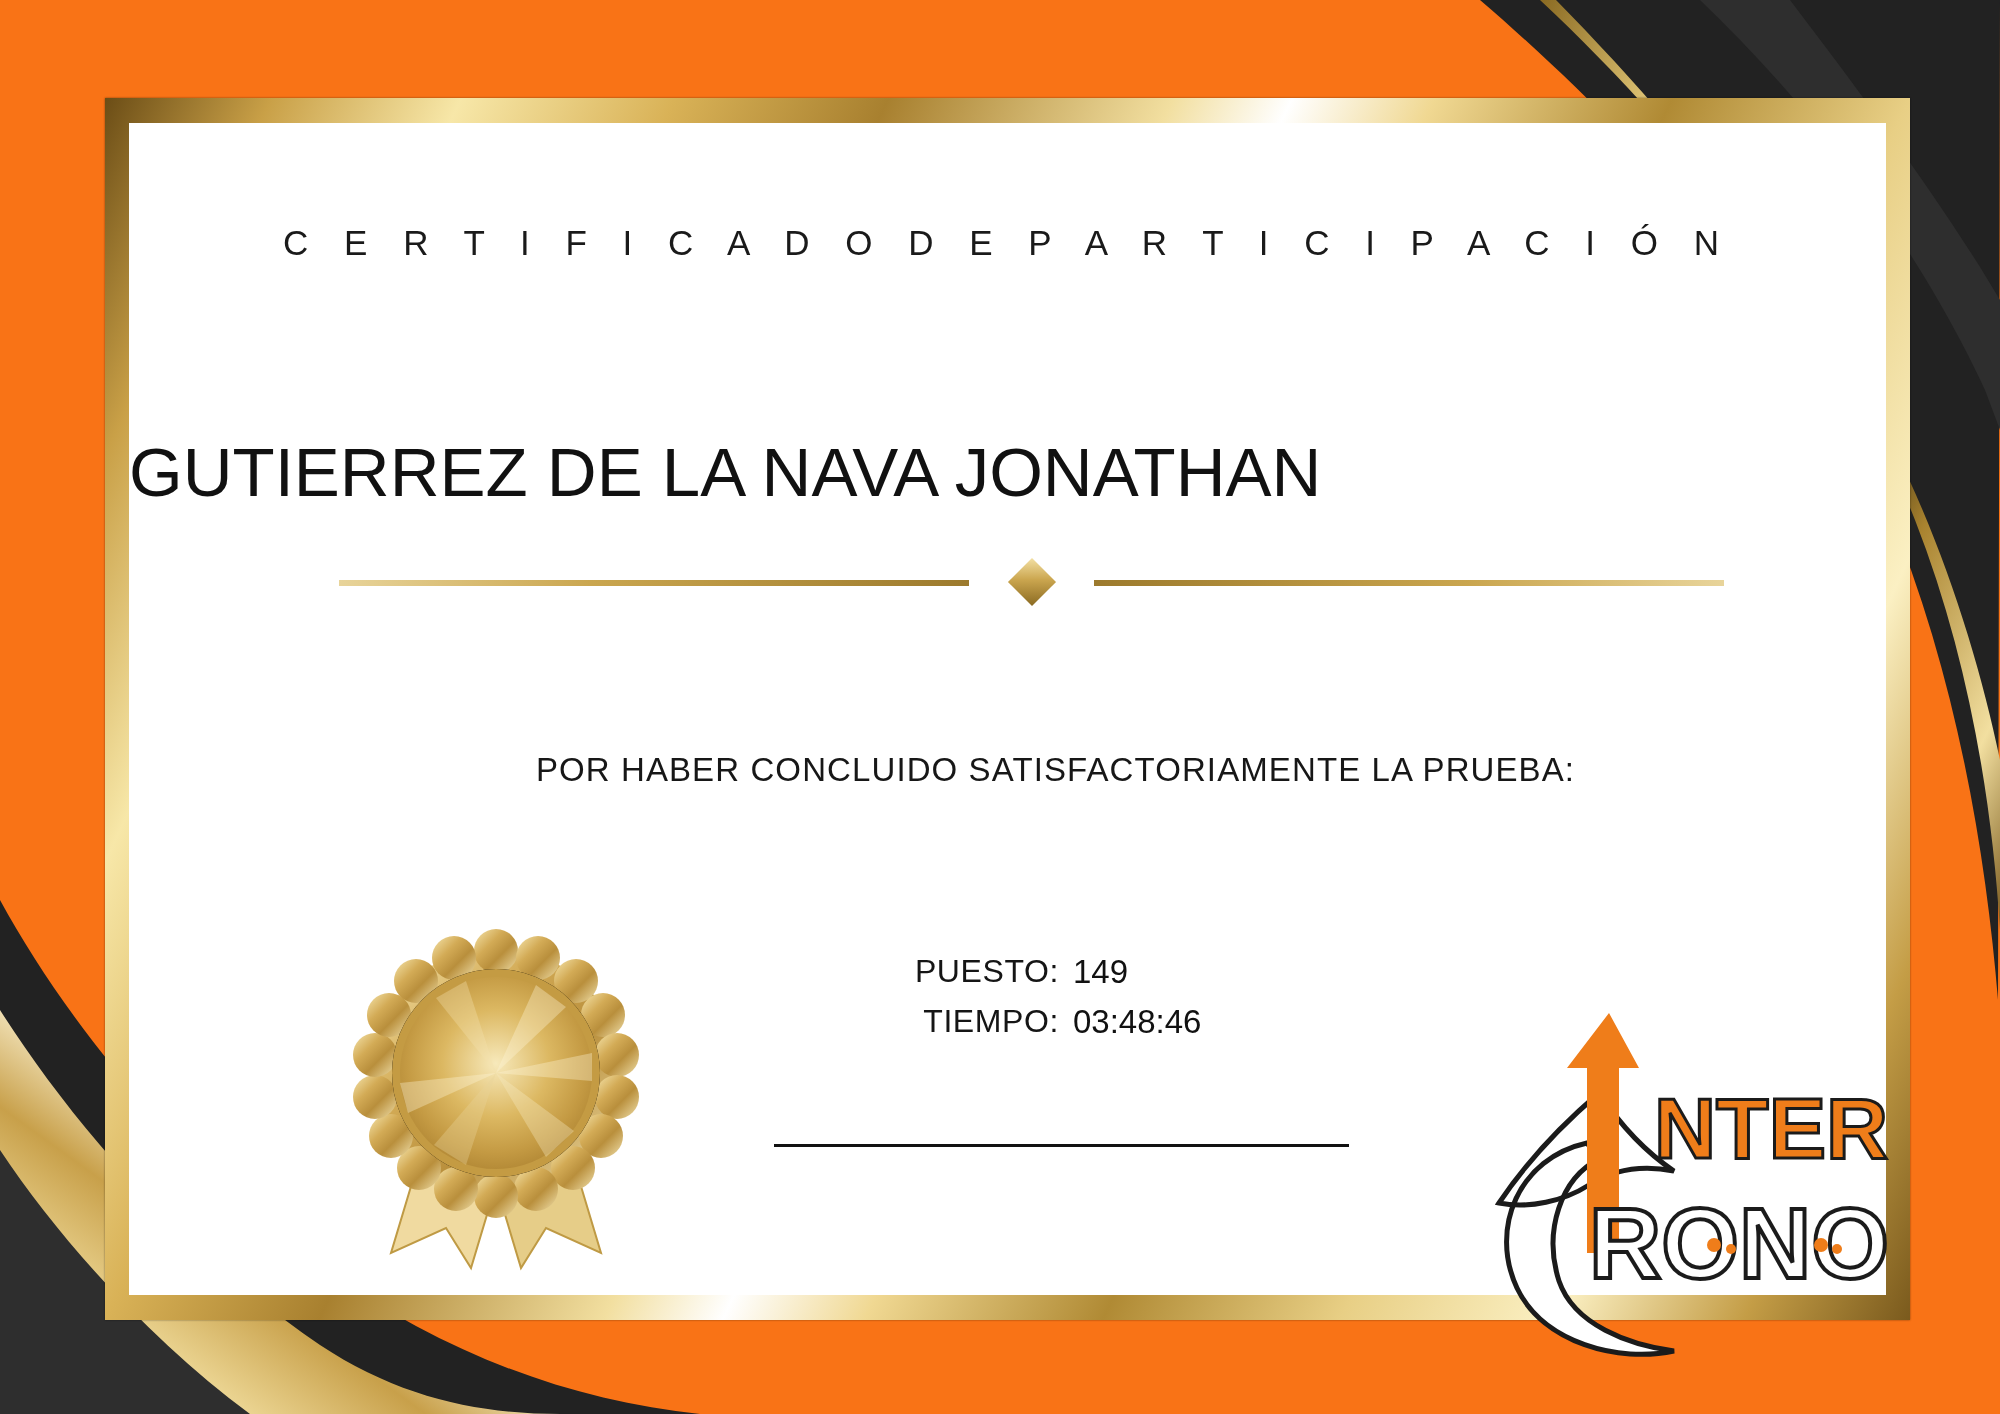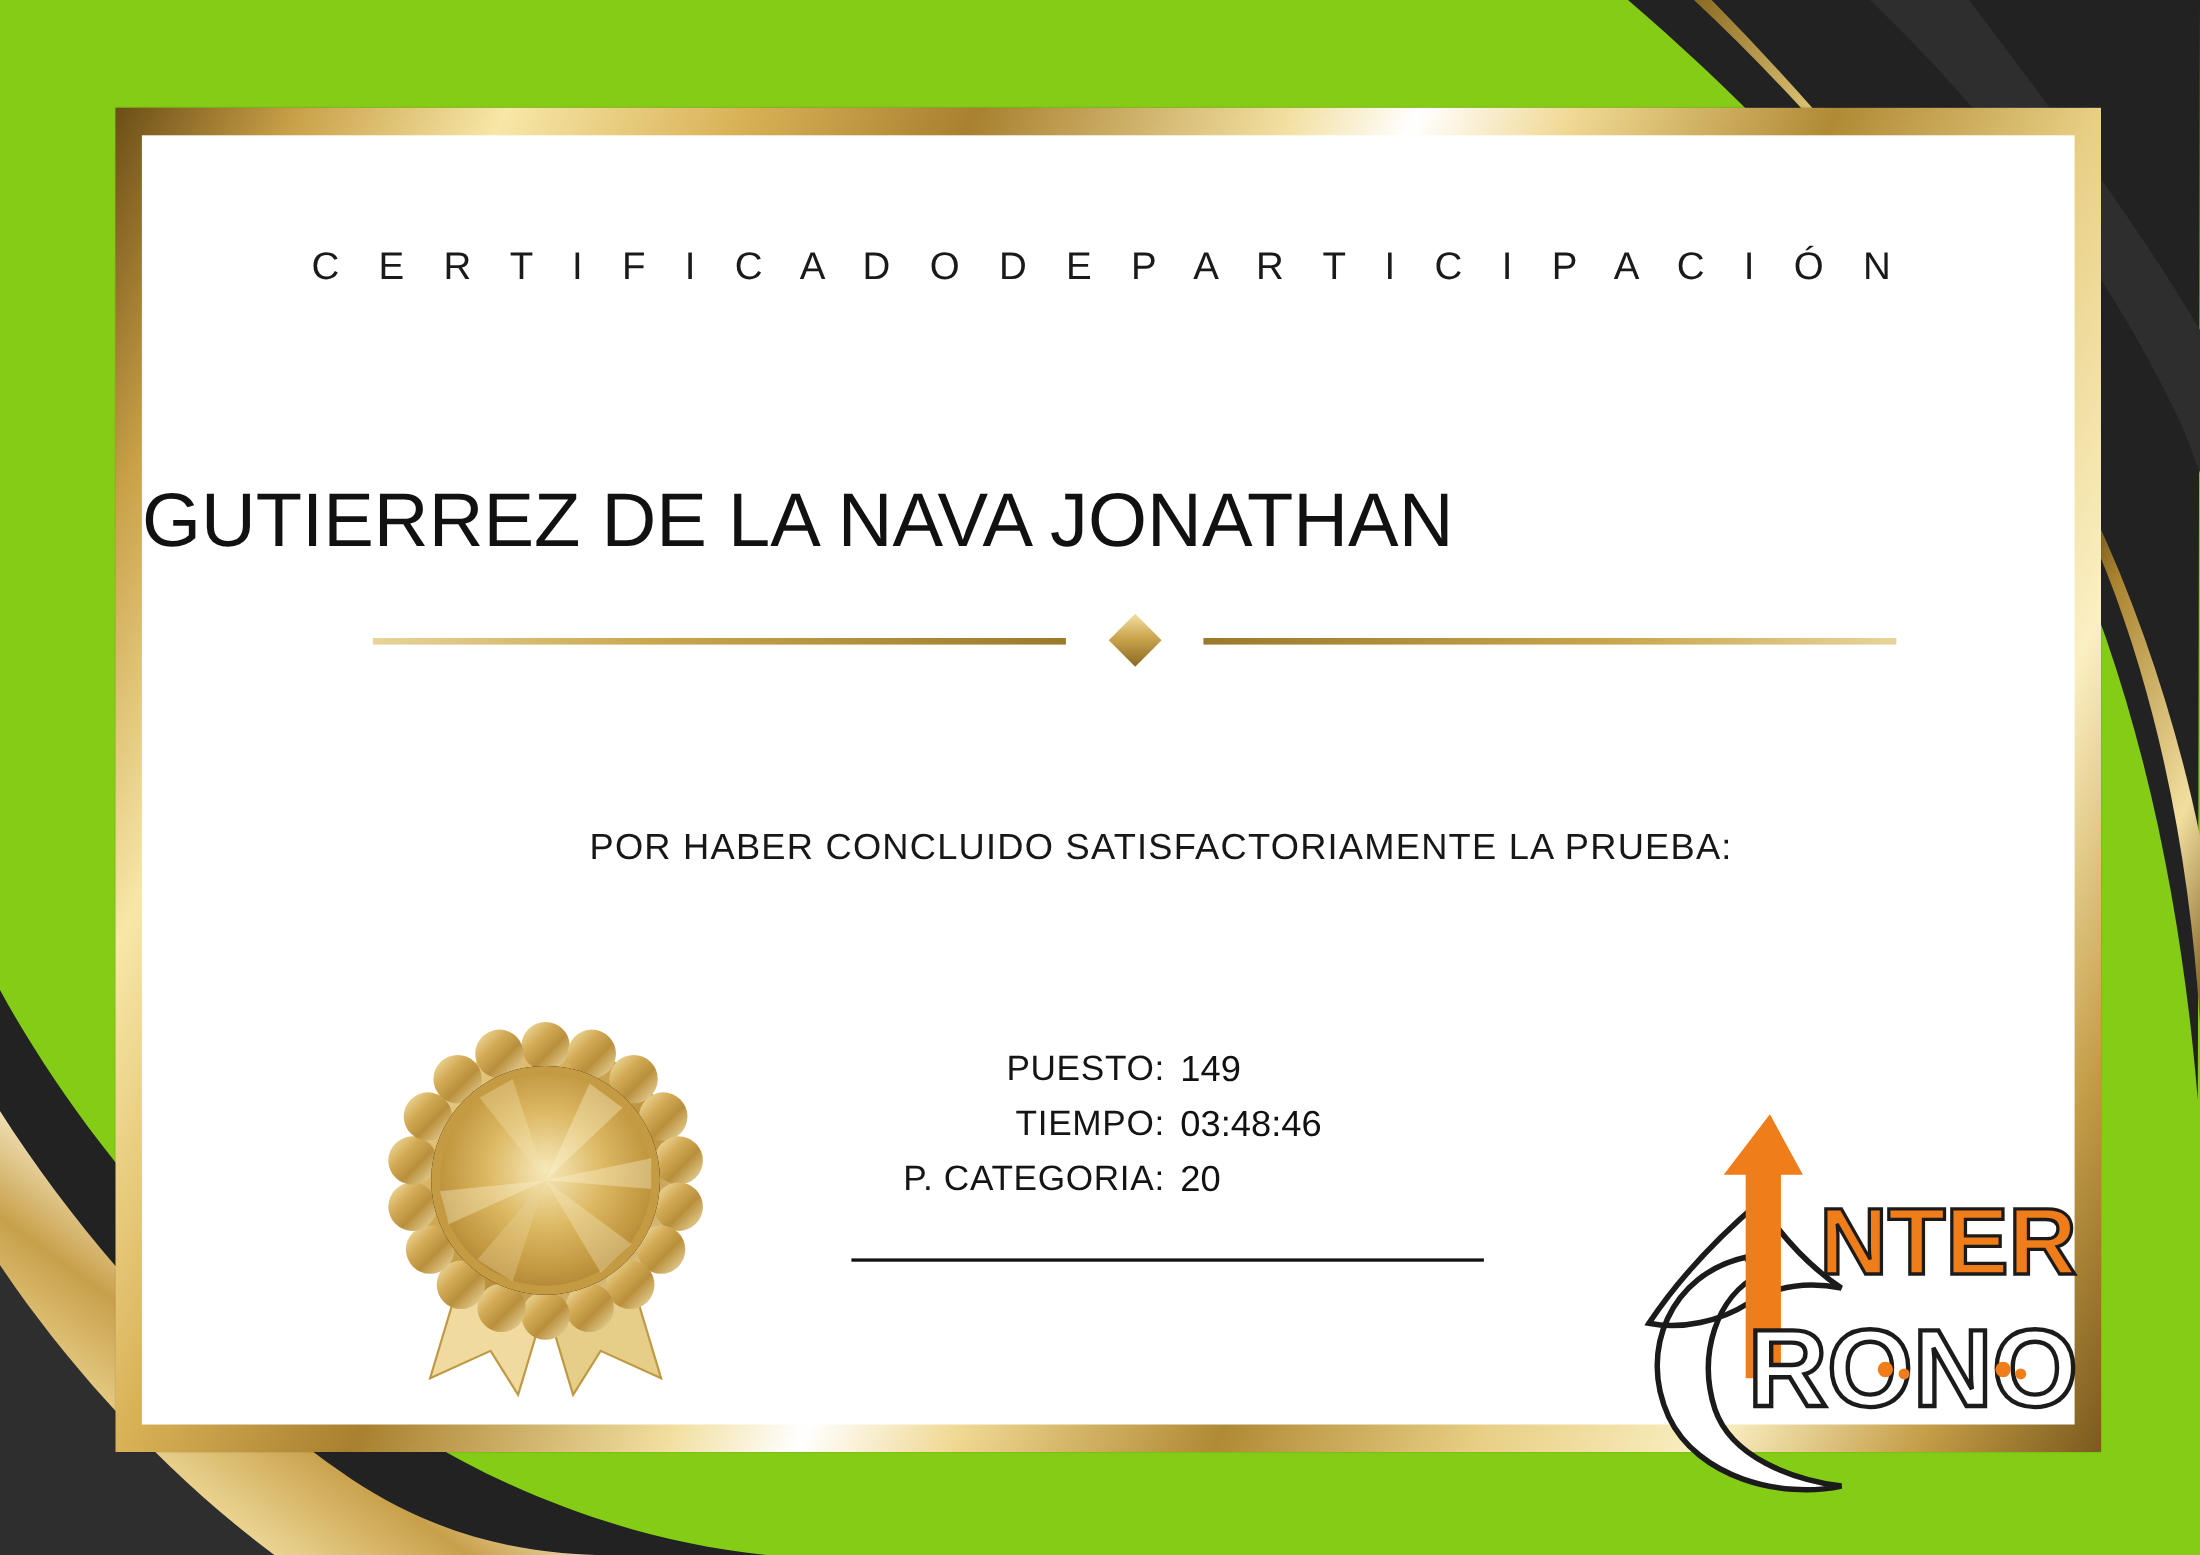--- a/index.html
+++ b/index.html
@@ -11,21 +11,21 @@
     width: 2000px;
     height: 1414px;
     overflow: hidden;
     font-family: "Liberation Sans", sans-serif;
   }
 
   .certificate {
     position: relative;
     width: 2000px;
     height: 1414px;
-    background: #84cc16;
+    background: #f97316;
     overflow: hidden;
   }
 
   
   .corner-svg {
     position: absolute;
     top: 0;
     left: 0;
     width: 2000px;
     height: 1414px;
@@ -262,24 +262,20 @@
 
         <div class="results">
           <div class="result-row">
             <div class="result-label">PUESTO:</div>
             <div class="result-value">149</div>
           </div>
           <div class="result-row">
             <div class="result-label">TIEMPO:</div>
             <div class="result-value">03:48:46</div>
           </div>
-          <div class="result-row">
-            <div class="result-label">P. CATEGORIA:</div>
-            <div class="result-value">20</div>
-          </div>
         </div>
         <div class="results-rule"></div>
 
         <svg class="rosette" viewBox="0 0 290 360">
 
           <path d="M70,240 L40,340 L95,315 L120,355 L150,255 Z" fill="#f1dc9c" stroke="#c9a busy"></path>
           <path d="M70,240 L40,340 L95,315 L120,355 L150,255 Z" fill="#f0daa0" stroke="#bf9a44" stroke-width="2"></path>
           <path d="M220,240 L250,340 L195,315 L170,355 L140,255 Z" fill="#e6cd88" stroke="#bf9a44" stroke-width="2"></path>
 
           <g transform="translate(145,160)">

